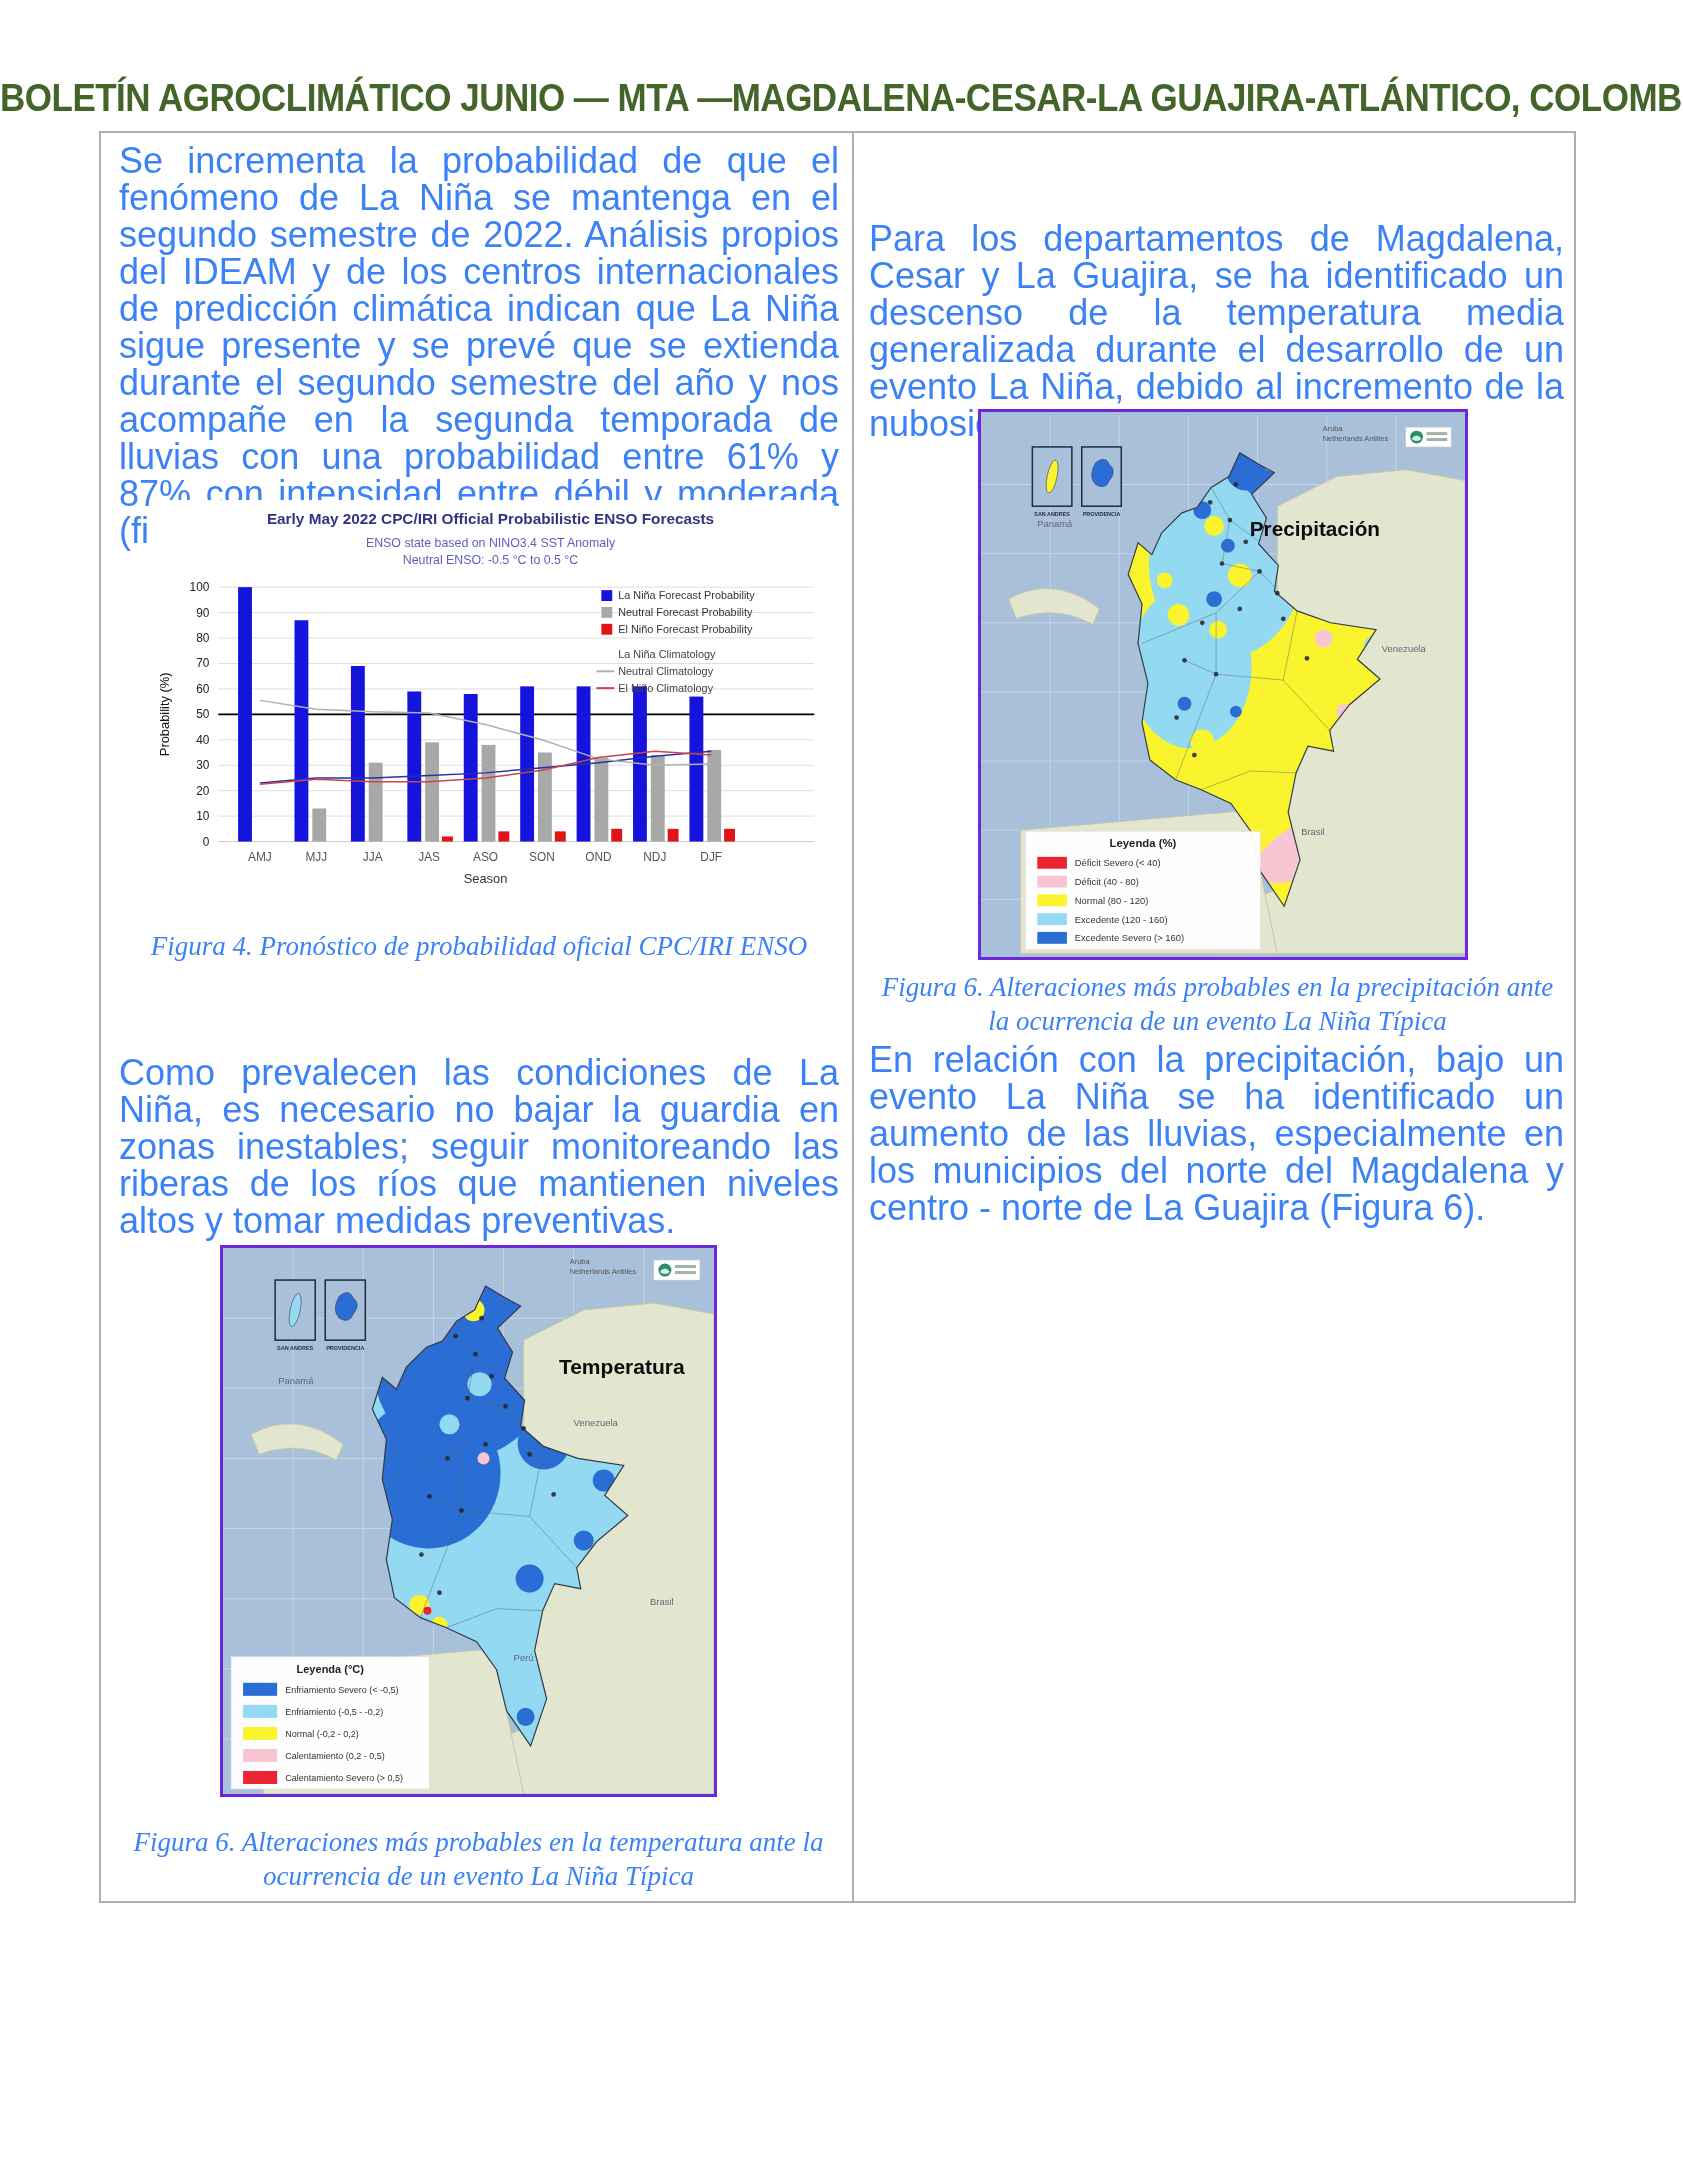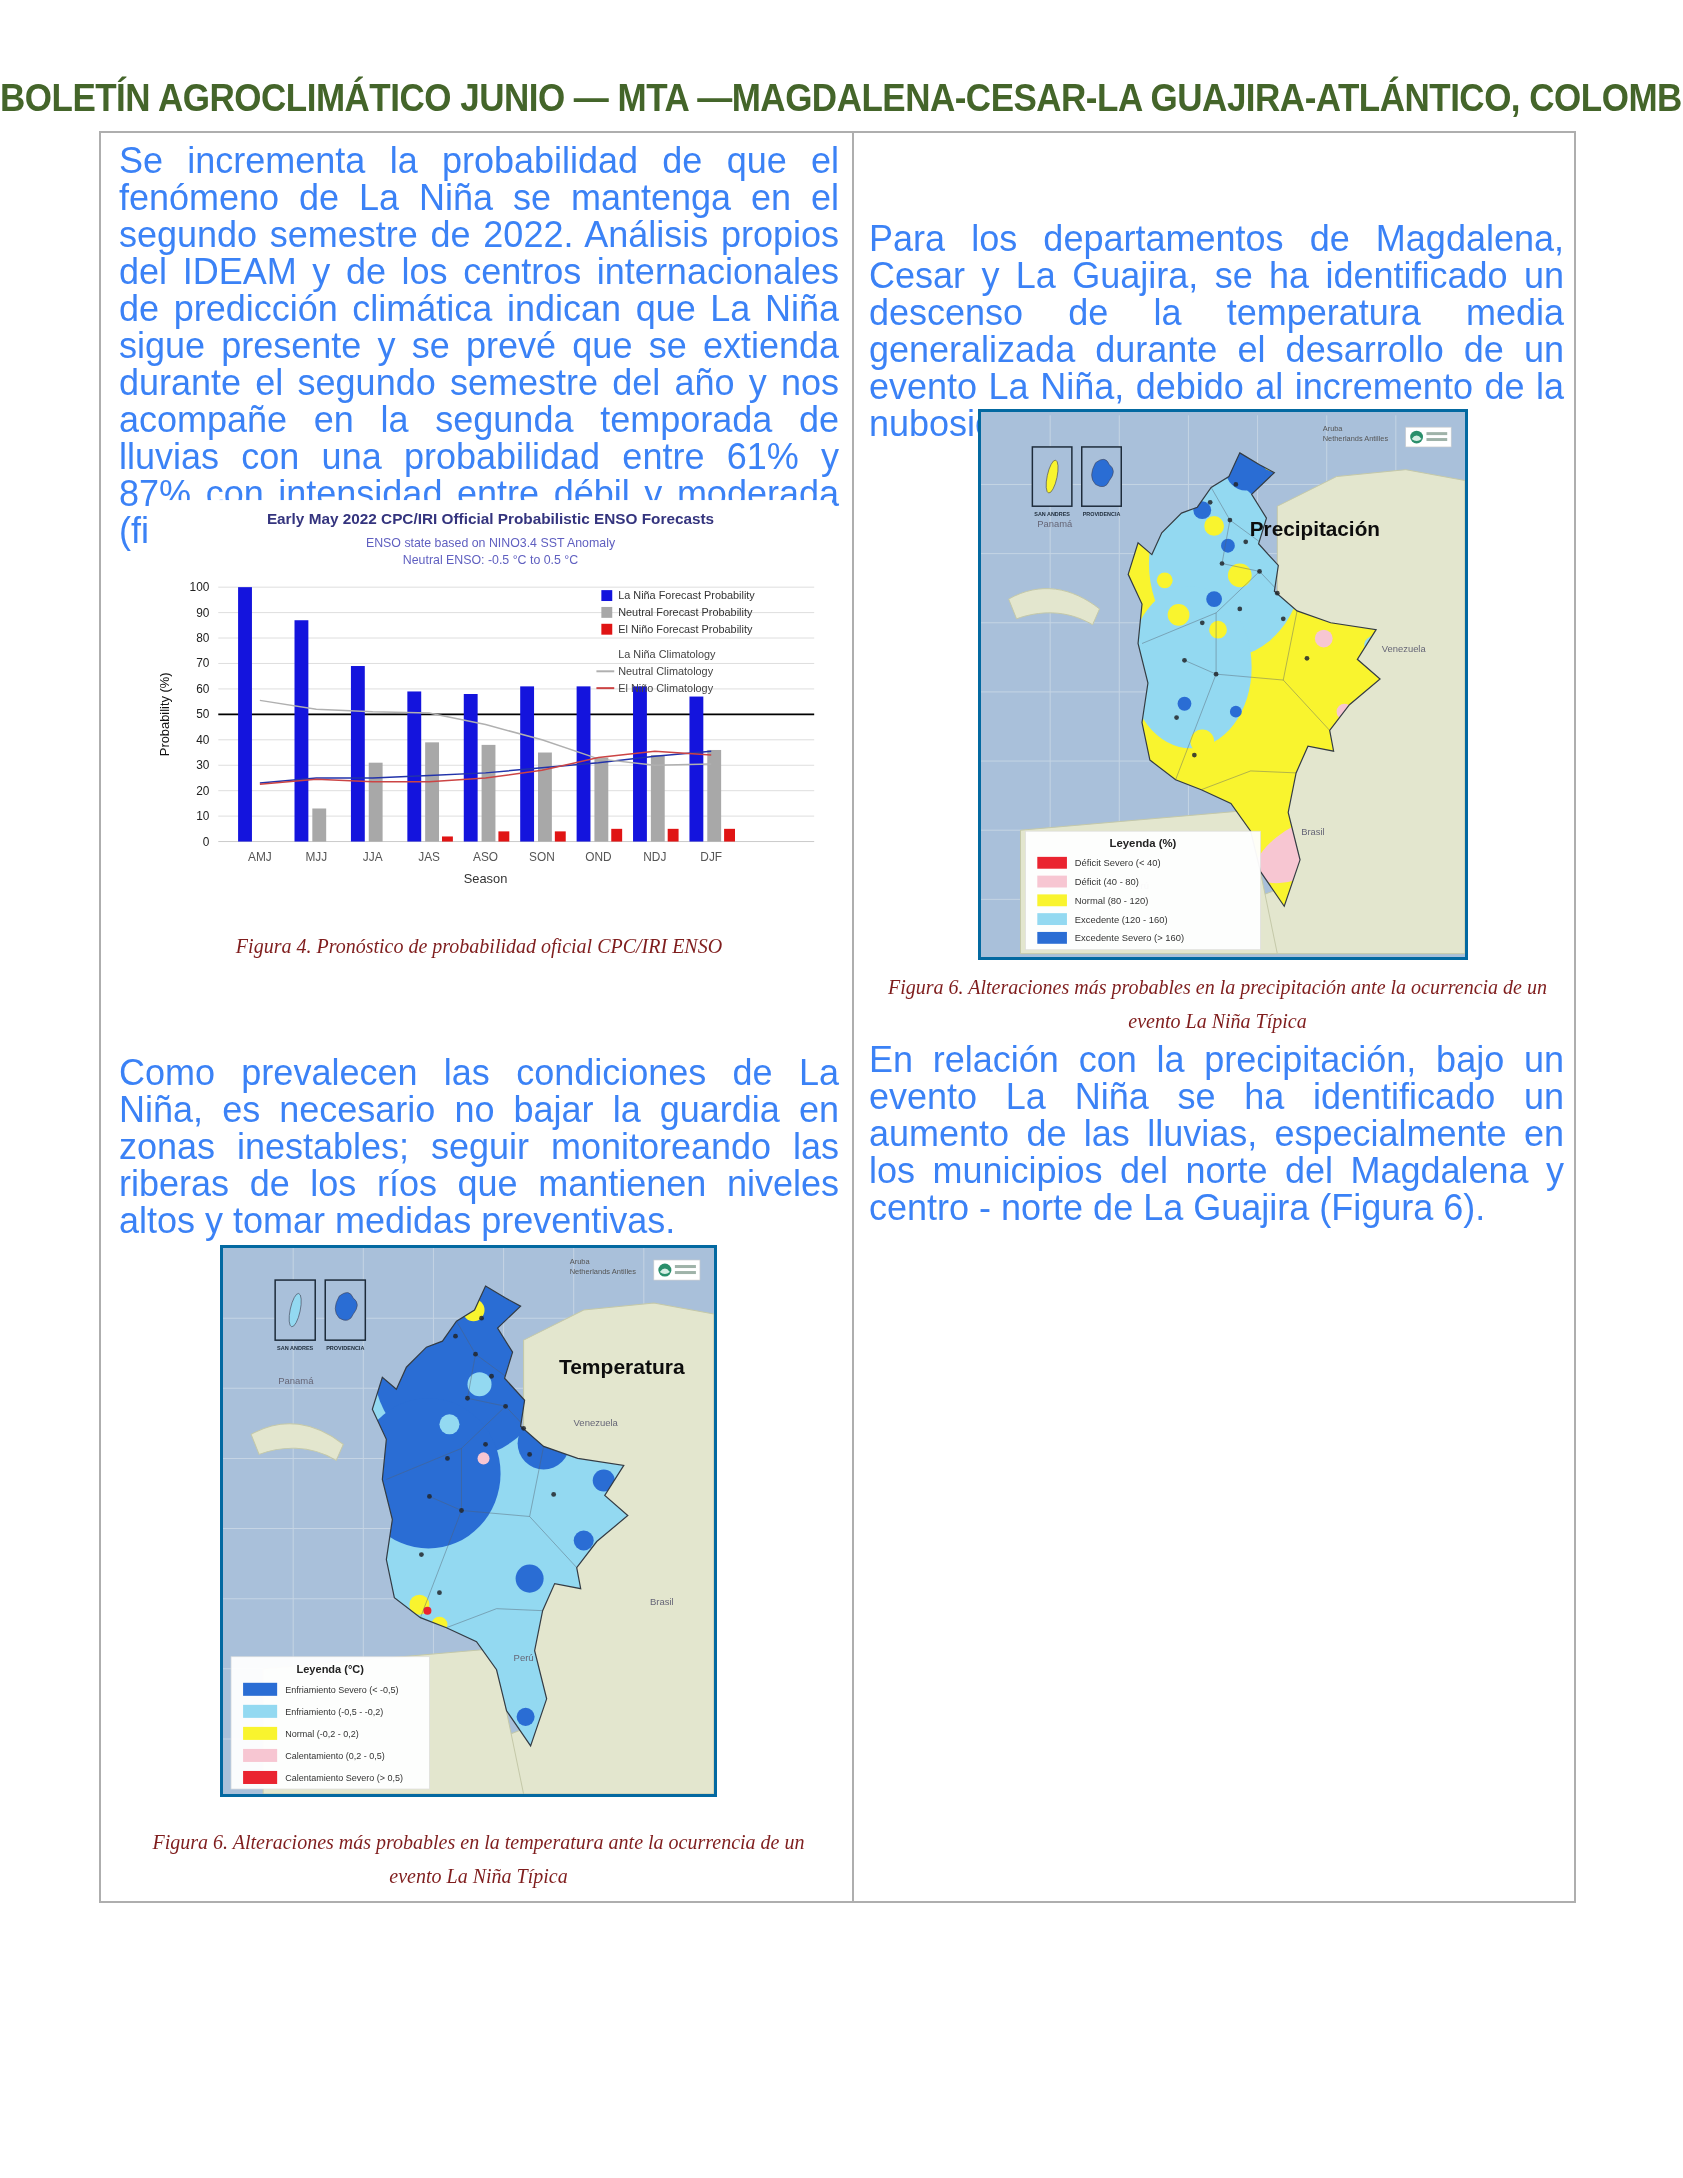--- a/index.html
+++ b/index.html
@@ -7,23 +7,23 @@
         font-family:"Liberation Sans",sans-serif;color:#1a1a1a;}
   .header-title{position:absolute;top:75px;left:0;width:1683px;text-align:center;
         color:#44652a;font-weight:bold;font-size:35px;letter-spacing:-0.5px;
         transform:scaleY(1.12);transform-origin:top center;white-space:nowrap;}
   .content-frame{position:absolute;left:99px;top:131px;width:1477px;height:1772px;
         border:2px solid #aeaeae;box-sizing:border-box;}
   .col-divider{position:absolute;left:852px;top:131px;width:0;height:1772px;
         border-left:2px solid #aeaeae;}
   .para{position:absolute;font-size:36px;line-height:37px;text-align:justify;color:#3b82f6;}
   .caption{position:absolute;font-family:"Liberation Serif",serif;font-style:italic;
-        color:#7f1d1d;font-size:20px;line-height:34px;text-align:center;}
+        color:#3b82f6;font-size:27px;line-height:34px;text-align:center;}
   .green-heading{position:absolute;color:#4b7c2e;font-weight:bold;font-size:37px;letter-spacing:-0.5px;}
-  .map-box{position:absolute;border:3px solid #0369a1;box-sizing:content-box;background:#a9c0da;}
+  .map-box{position:absolute;border:3px solid #6d28d9;box-sizing:content-box;background:#a9c0da;}
   .map-box svg{display:block;}
   .chart-wrap{position:absolute;}
 </style>
 </head>
 <body>
 
 <div class="page">
 
   <div class="header-title">BOLETÍN AGROCLIMÁTICO JUNIO — MTA —MAGDALENA-CESAR-LA GUAJIRA-ATLÁNTICO, COLOMBIA</div>
 

